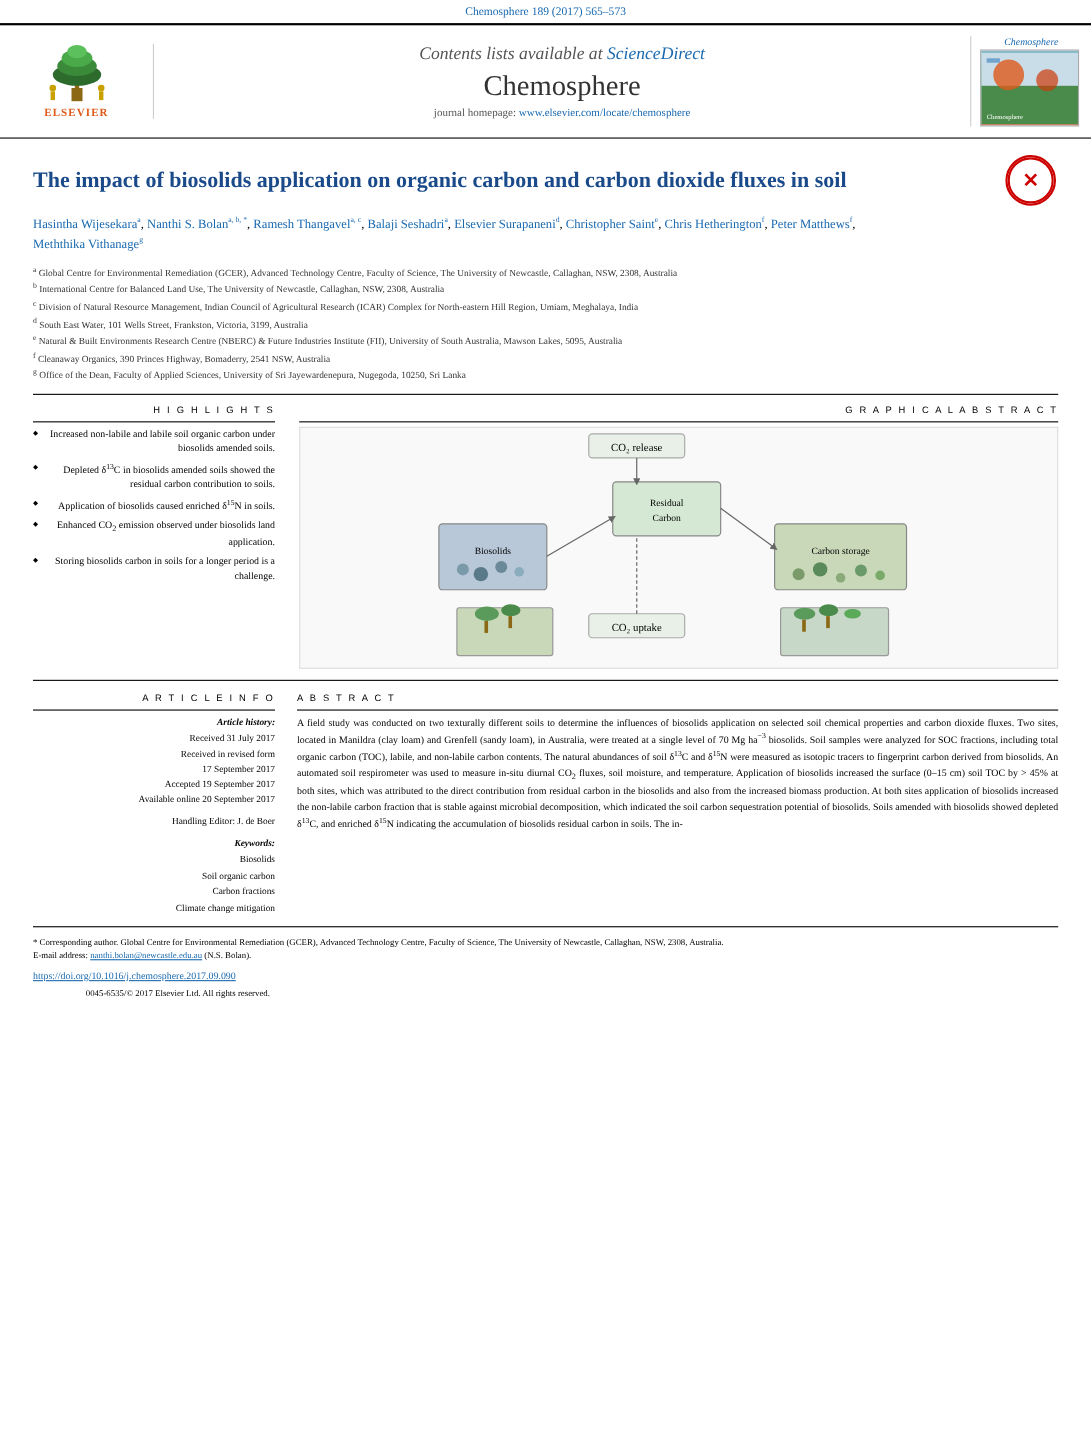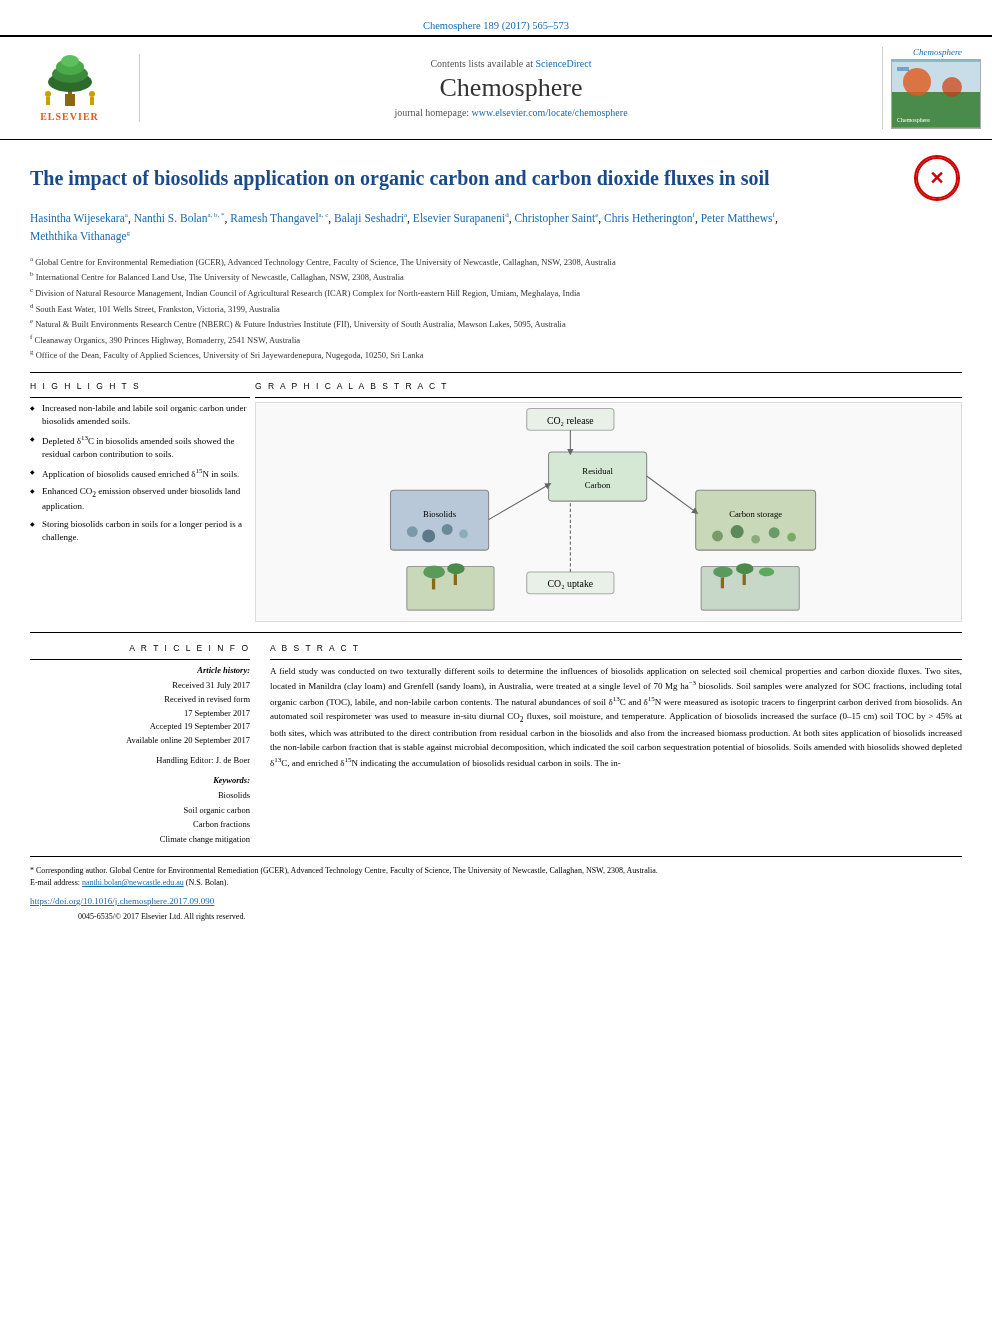--- a/index.html
+++ b/index.html
@@ -6,21 +6,21 @@
     body {
       font-family: 'Times New Roman', Times, serif;
       background: #fff;
       width: 992px;
       min-height: 1323px;
       font-size: 11px;
       color: #000;
     }
     .top-bar {
       text-align: center;
-      padding: 20px 0 4px;
+      padding: 6px 0 4px;
       font-size: 10.5px;
       color: #1a6ab0;
     }
     .header-section {
       display: flex;
       border-top: 2px solid #000;
       border-bottom: 1.5px solid #000;
       padding: 10px 0;
       align-items: center;
     }
@@ -44,22 +44,23 @@
       color: #e05a1a;
       letter-spacing: 1px;
       margin-top: 2px;
     }
     .header-center {
       flex: 1;
       text-align: center;
       padding: 0 20px;
     }
     .sciencedirect-link {
-      font-size: 10px;
+      font-size: 16px;
       color: #555;
+      font-style: italic;
     }
     .sciencedirect-link a { color: #1a6ab0; text-decoration: none; }
     .journal-name {
       font-size: 26px;
       font-family: 'Times New Roman', serif;
       color: #333;
       margin: 4px 0;
     }
     .homepage-link {
       font-size: 10px;
@@ -127,22 +128,23 @@
     .affiliations {
       font-size: 8.5px;
       color: #333;
       line-height: 1.5;
       margin-bottom: 10px;
     }
     .affiliations .aff-line { margin-bottom: 1px; }
     hr.thin { border: none; border-top: 1px solid #000; margin: 8px 0; }
     .two-col {
       display: flex;
-      gap: 5px;
+      gap: 22px;
       margin-top: 8px;
+      text-align: right;
     }
     .col-left { width: 220px; flex-shrink: 0; }
     .col-right { flex: 1; }
     .section-heading {
       font-size: 8.5px;
       font-weight: normal;
       letter-spacing: 2px;
       text-transform: uppercase;
       color: #000;
       margin-bottom: 6px;

